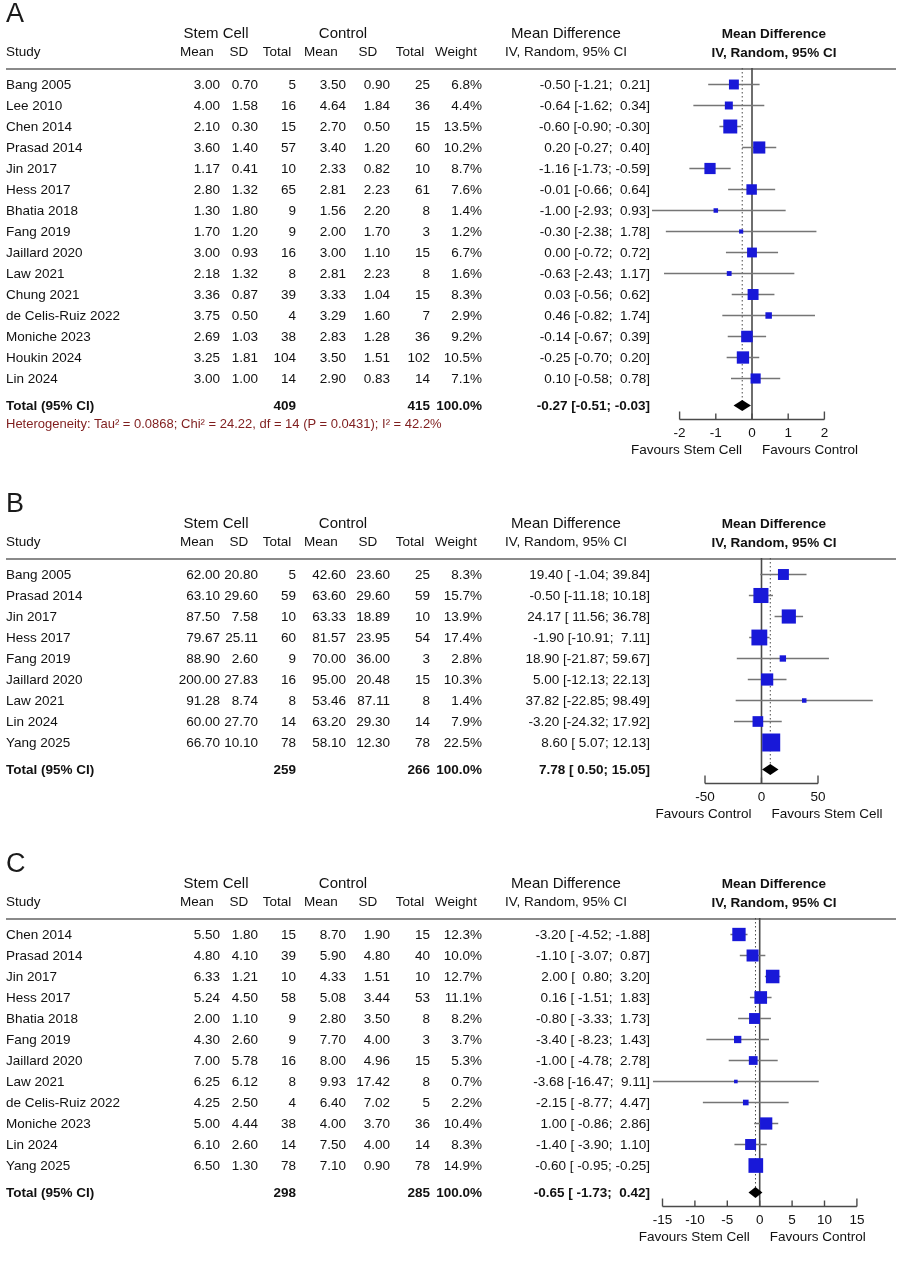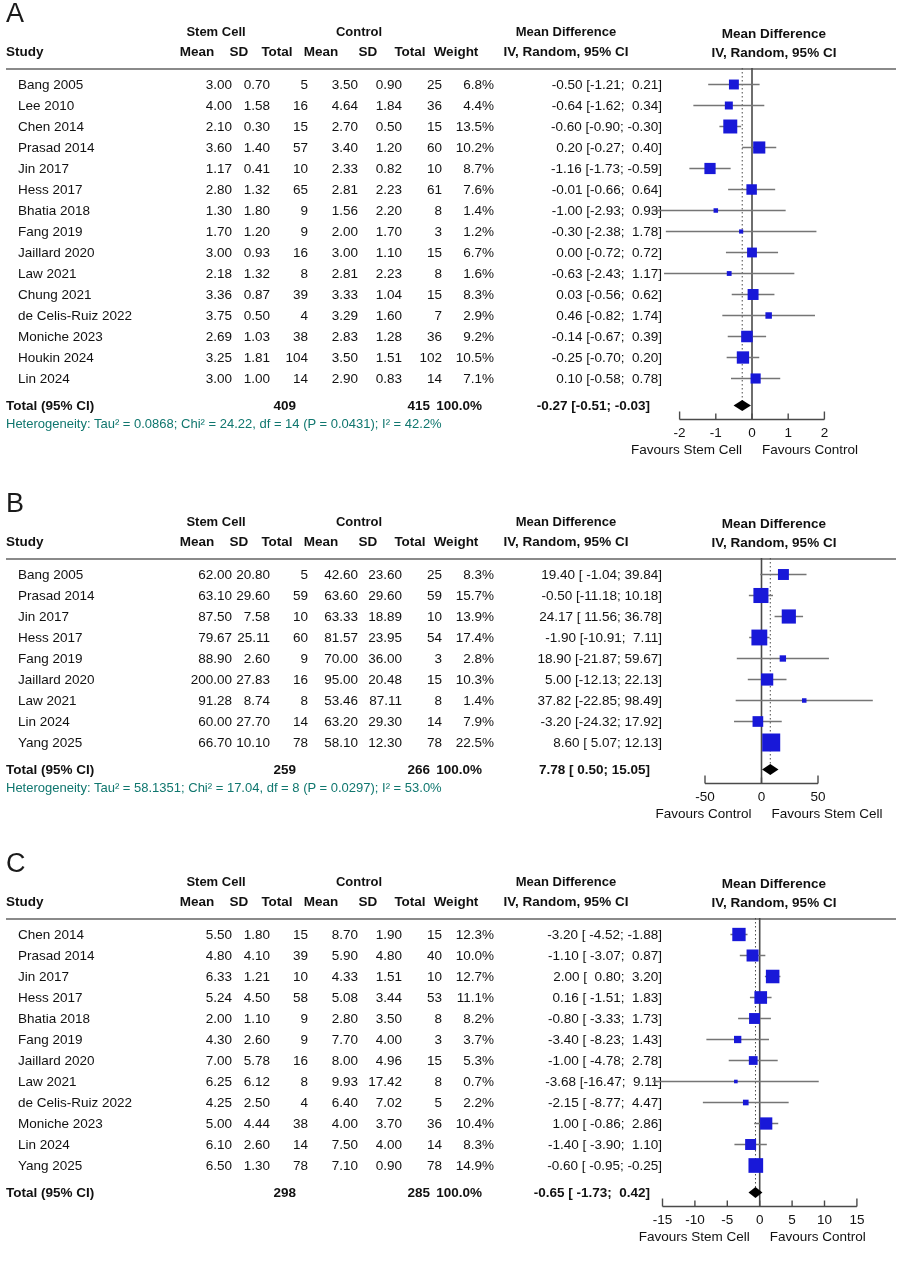--- a/index.html
+++ b/index.html
@@ -3,38 +3,38 @@
 <meta charset="utf-8">
 <style>
   html,body{margin:0;padding:0;}
   body{
     width:922px;height:1280px;background:#ffffff;position:relative;overflow:hidden;
     font-family:"Liberation Sans","DejaVu Sans",sans-serif;color:#111;
   }
   .panel{position:absolute;left:6px;width:890px;}
   .panel-a{top:2px;}  .panel-b{top:492px;}  .panel-c{top:852px;}
   .panel-label{position:absolute;left:0;top:-4px;font-size:27px;font-weight:400;color:#1a1a1a;}
-  .hdr-group{position:absolute;top:22px;left:0;width:644px;height:18px;font-weight:bold;font-size:13px;}
+  .hdr-group{position:absolute;top:22px;left:0;width:644px;height:18px;font-weight:normal;font-size:15px;}
   .hdr-group span{position:absolute;text-align:center;}
   .hg-stem{left:168px;width:84px;}
-  .hg-ctrl{left:306px;width:94px;}
+  .hg-ctrl{left:290px;width:94px;}
   .hg-md{left:476px;width:168px;}
   .hdr-plot{position:absolute;top:22px;left:646px;width:244px;text-align:center;font-weight:bold;font-size:13.5px;line-height:19px;}
-  .hdr-cols{position:absolute;top:42px;left:0;width:644px;height:18px;font-weight:bold;font-size:13.5px;
+  .hdr-cols{position:absolute;top:42px;left:0;width:644px;height:18px;font-weight:normal;font-size:13.5px;
     display:grid;grid-template-columns:168px 46px 38px 38px 50px 44px 40px 52px 168px;}
   .hdr-cols div{text-align:center;white-space:pre;}
   .hdr-cols div:first-child{text-align:left;}
   .rule{position:absolute;top:66px;left:0;width:890px;border-top:2px solid #8a8a8a;}
-  .rows{position:absolute;top:72px;left:12px;width:644px;}
+  .rows{position:absolute;top:72px;left:0;width:644px;}
   .row,.total-row{display:grid;grid-template-columns:168px 46px 38px 38px 50px 44px 40px 52px 168px;
     height:21px;align-items:center;font-size:13.5px;}
   .row div,.total-row div{text-align:right;white-space:pre;overflow:visible;}
   .row div:first-child,.total-row div:first-child{text-align:left;}
   .total-row{font-weight:bold;}
-  .het{position:absolute;left:0;font-size:13px;white-space:pre;color:#0f766e;}
+  .het{position:absolute;left:0;font-size:13px;white-space:pre;color:#7f1d1d;}
   svg{position:absolute;left:646px;top:66px;overflow:visible;}
   svg text{font-family:"Liberation Sans","DejaVu Sans",sans-serif;}
 </style>
 </head>
 <body>
 
 <section class="panel panel-a" style="height: 459.5px;">
   <div class="panel-label">A</div>
 <div class="hdr-group">
       <span class="hg-stem">Stem Cell</span>
@@ -413,21 +413,20 @@
       <div>Total (95% CI)</div>
       <div></div>
       <div></div>
       <div>259</div>
       <div></div>
       <div></div>
       <div>266</div>
       <div>100.0%</div>
       <div>7.78 [ 0.50; 15.05]</div>
     </div>
-    <div class="het" style="top: 288px;">Heterogeneity: Tau² = 58.1351; Chi² = 17.04, df = 8 (P = 0.0297); I² = 53.0%</div>
     <svg width="244" height="267.5">
       <line x1="118.2914" y1="0" x2="118.2914" y2="211.5" stroke="#4a4a4a" stroke-width="1" stroke-dasharray="1.5,2.5"></line>
       <line x1="109.5" y1="0" x2="109.5" y2="225.5" stroke="#4a4a4a" stroke-width="1.6"></line>
       <line x1="108.3248" y1="16.5" x2="154.5192" y2="16.5" stroke="#757575" stroke-width="1.5"></line>
       <rect x="125.94815308946258" y="11.026153089462586" width="10.947693821074829" height="10.947693821074829" fill="#1818d8"></rect>
       <line x1="96.8666" y1="37.5" x2="121.0034" y2="37.5" stroke="#757575" stroke-width="1.5"></line>
       <rect x="101.4065871526596" y="29.9715871526596" width="15.056825694680802" height="15.056825694680802" fill="#1818d8"></rect>
       <line x1="122.5628" y1="58.5" x2="151.0614" y2="58.5" stroke="#757575" stroke-width="1.5"></line>
       <rect x="129.72838628472323" y="51.41628628472324" width="14.16742743055351" height="14.16742743055351" fill="#1818d8"></rect>
       <line x1="97.1717" y1="79.5" x2="117.5343" y2="79.5" stroke="#757575" stroke-width="1.5"></line>

